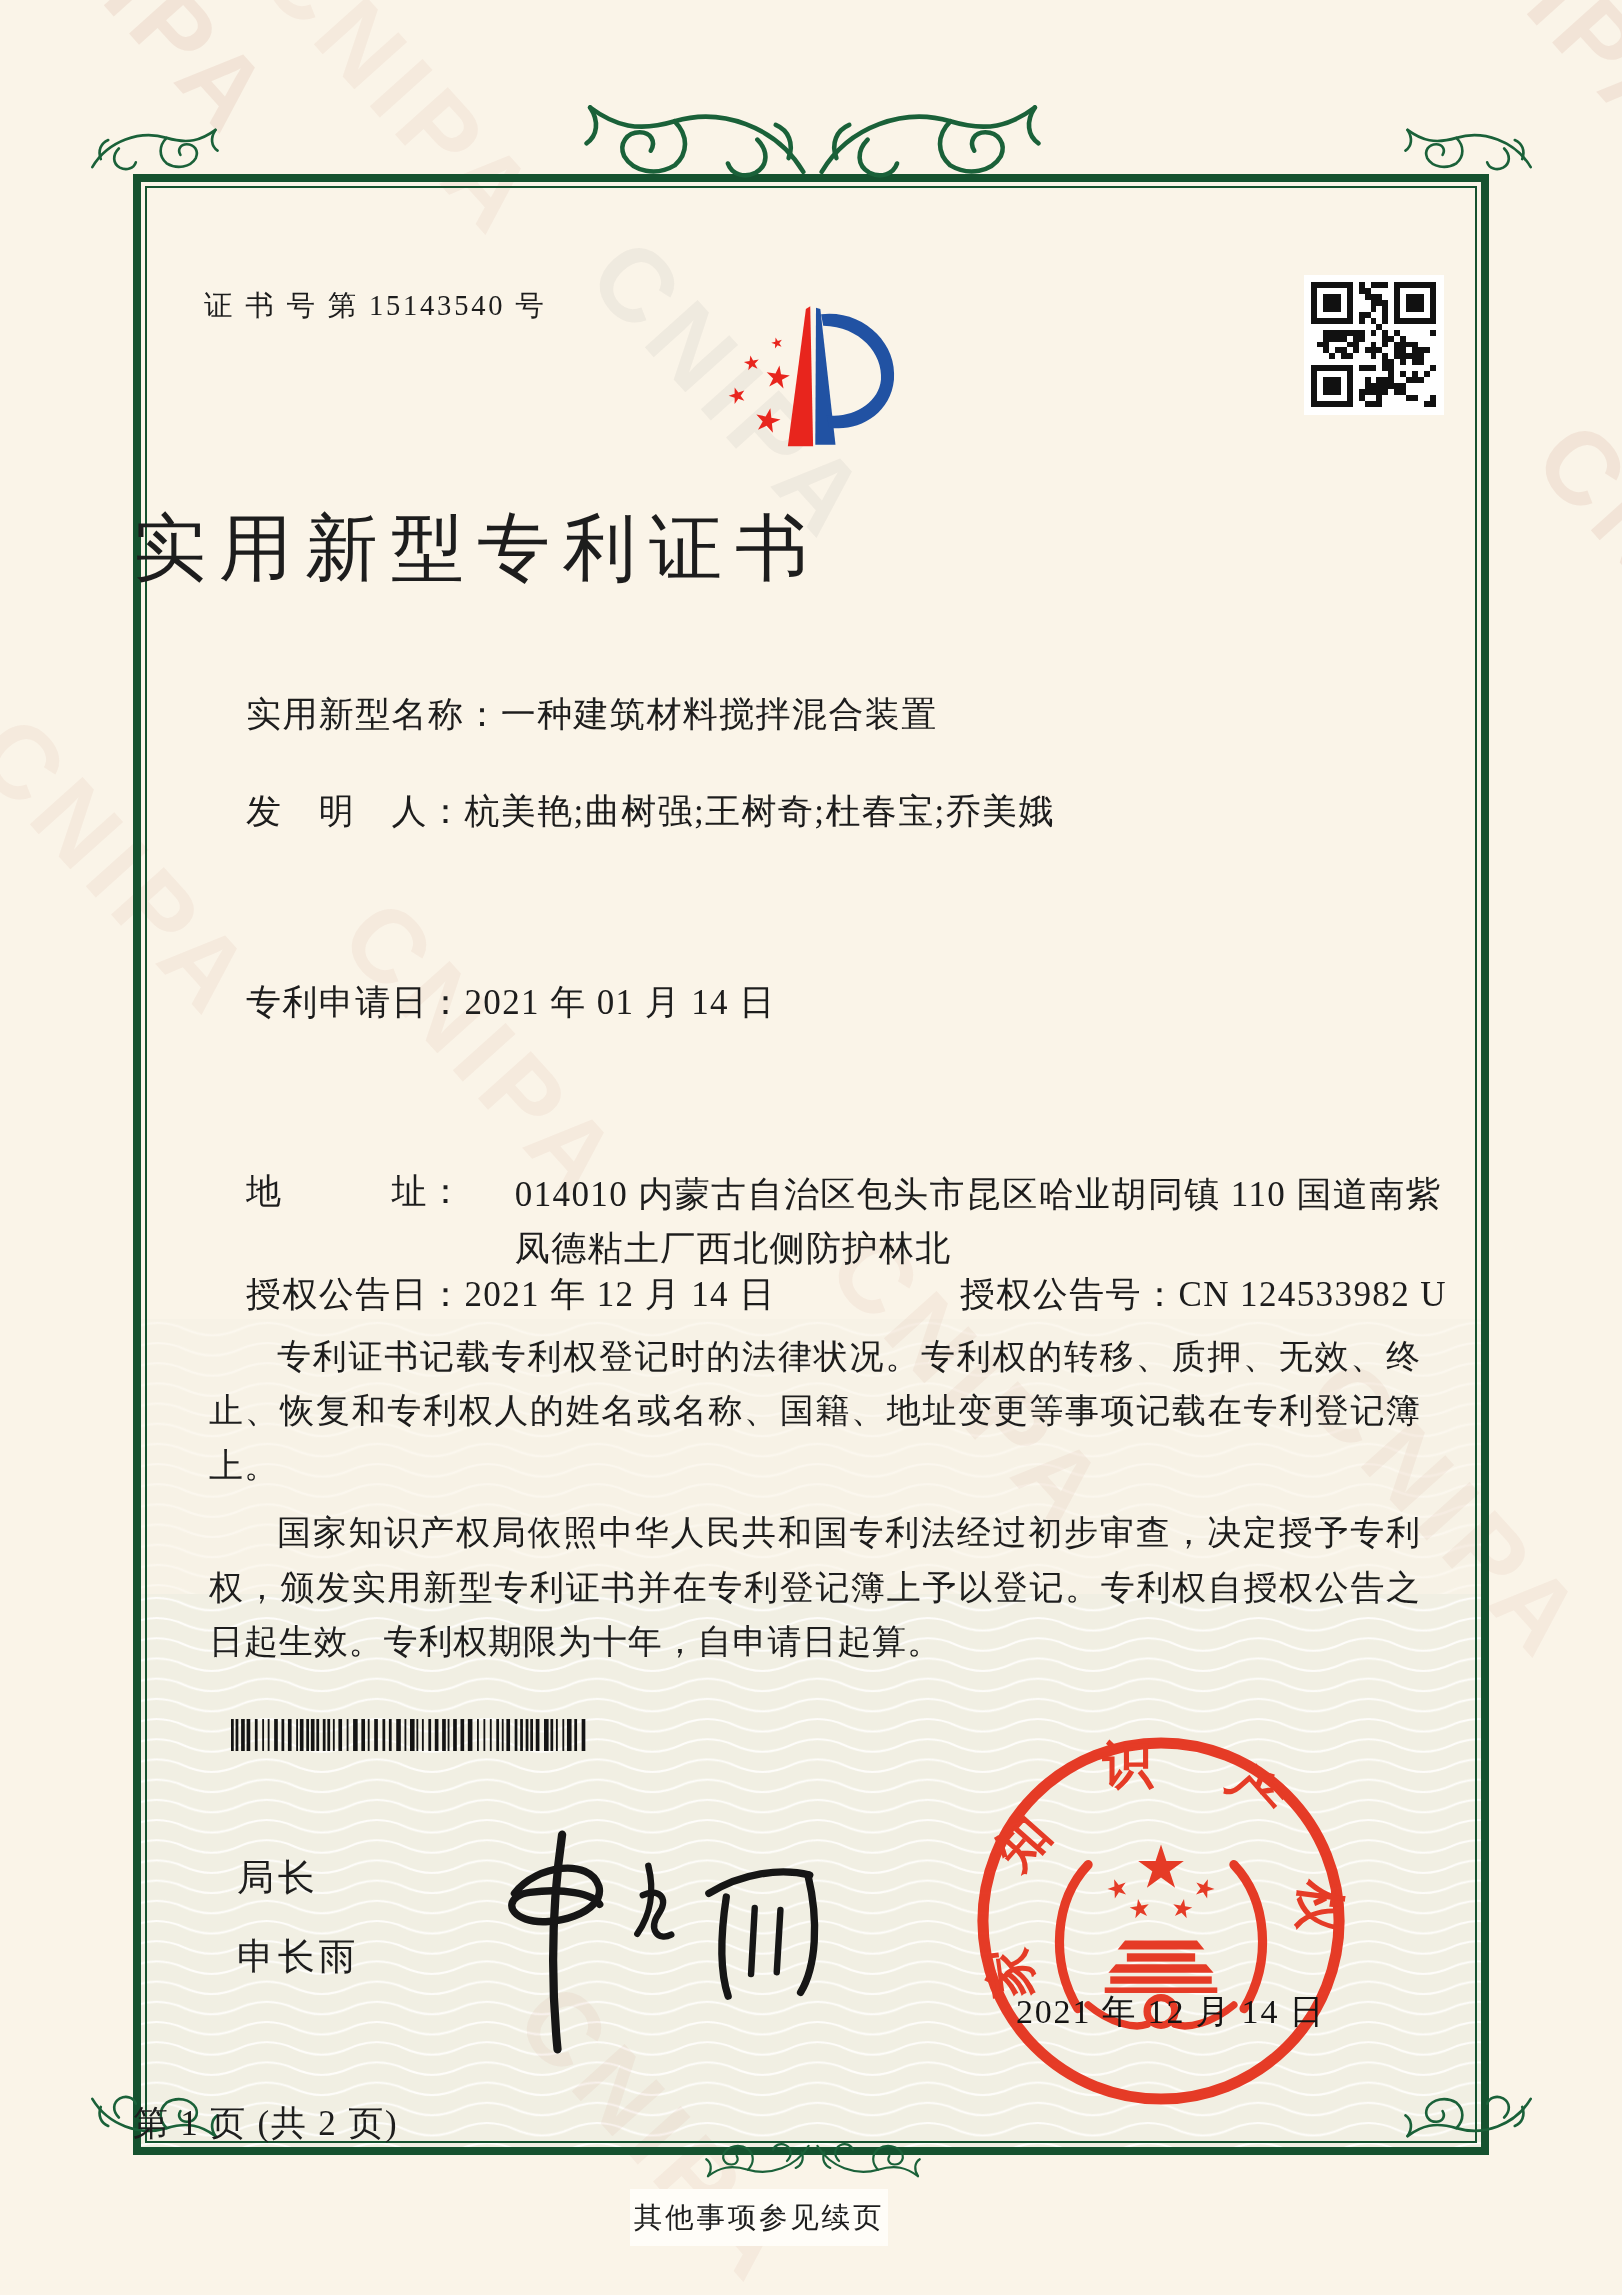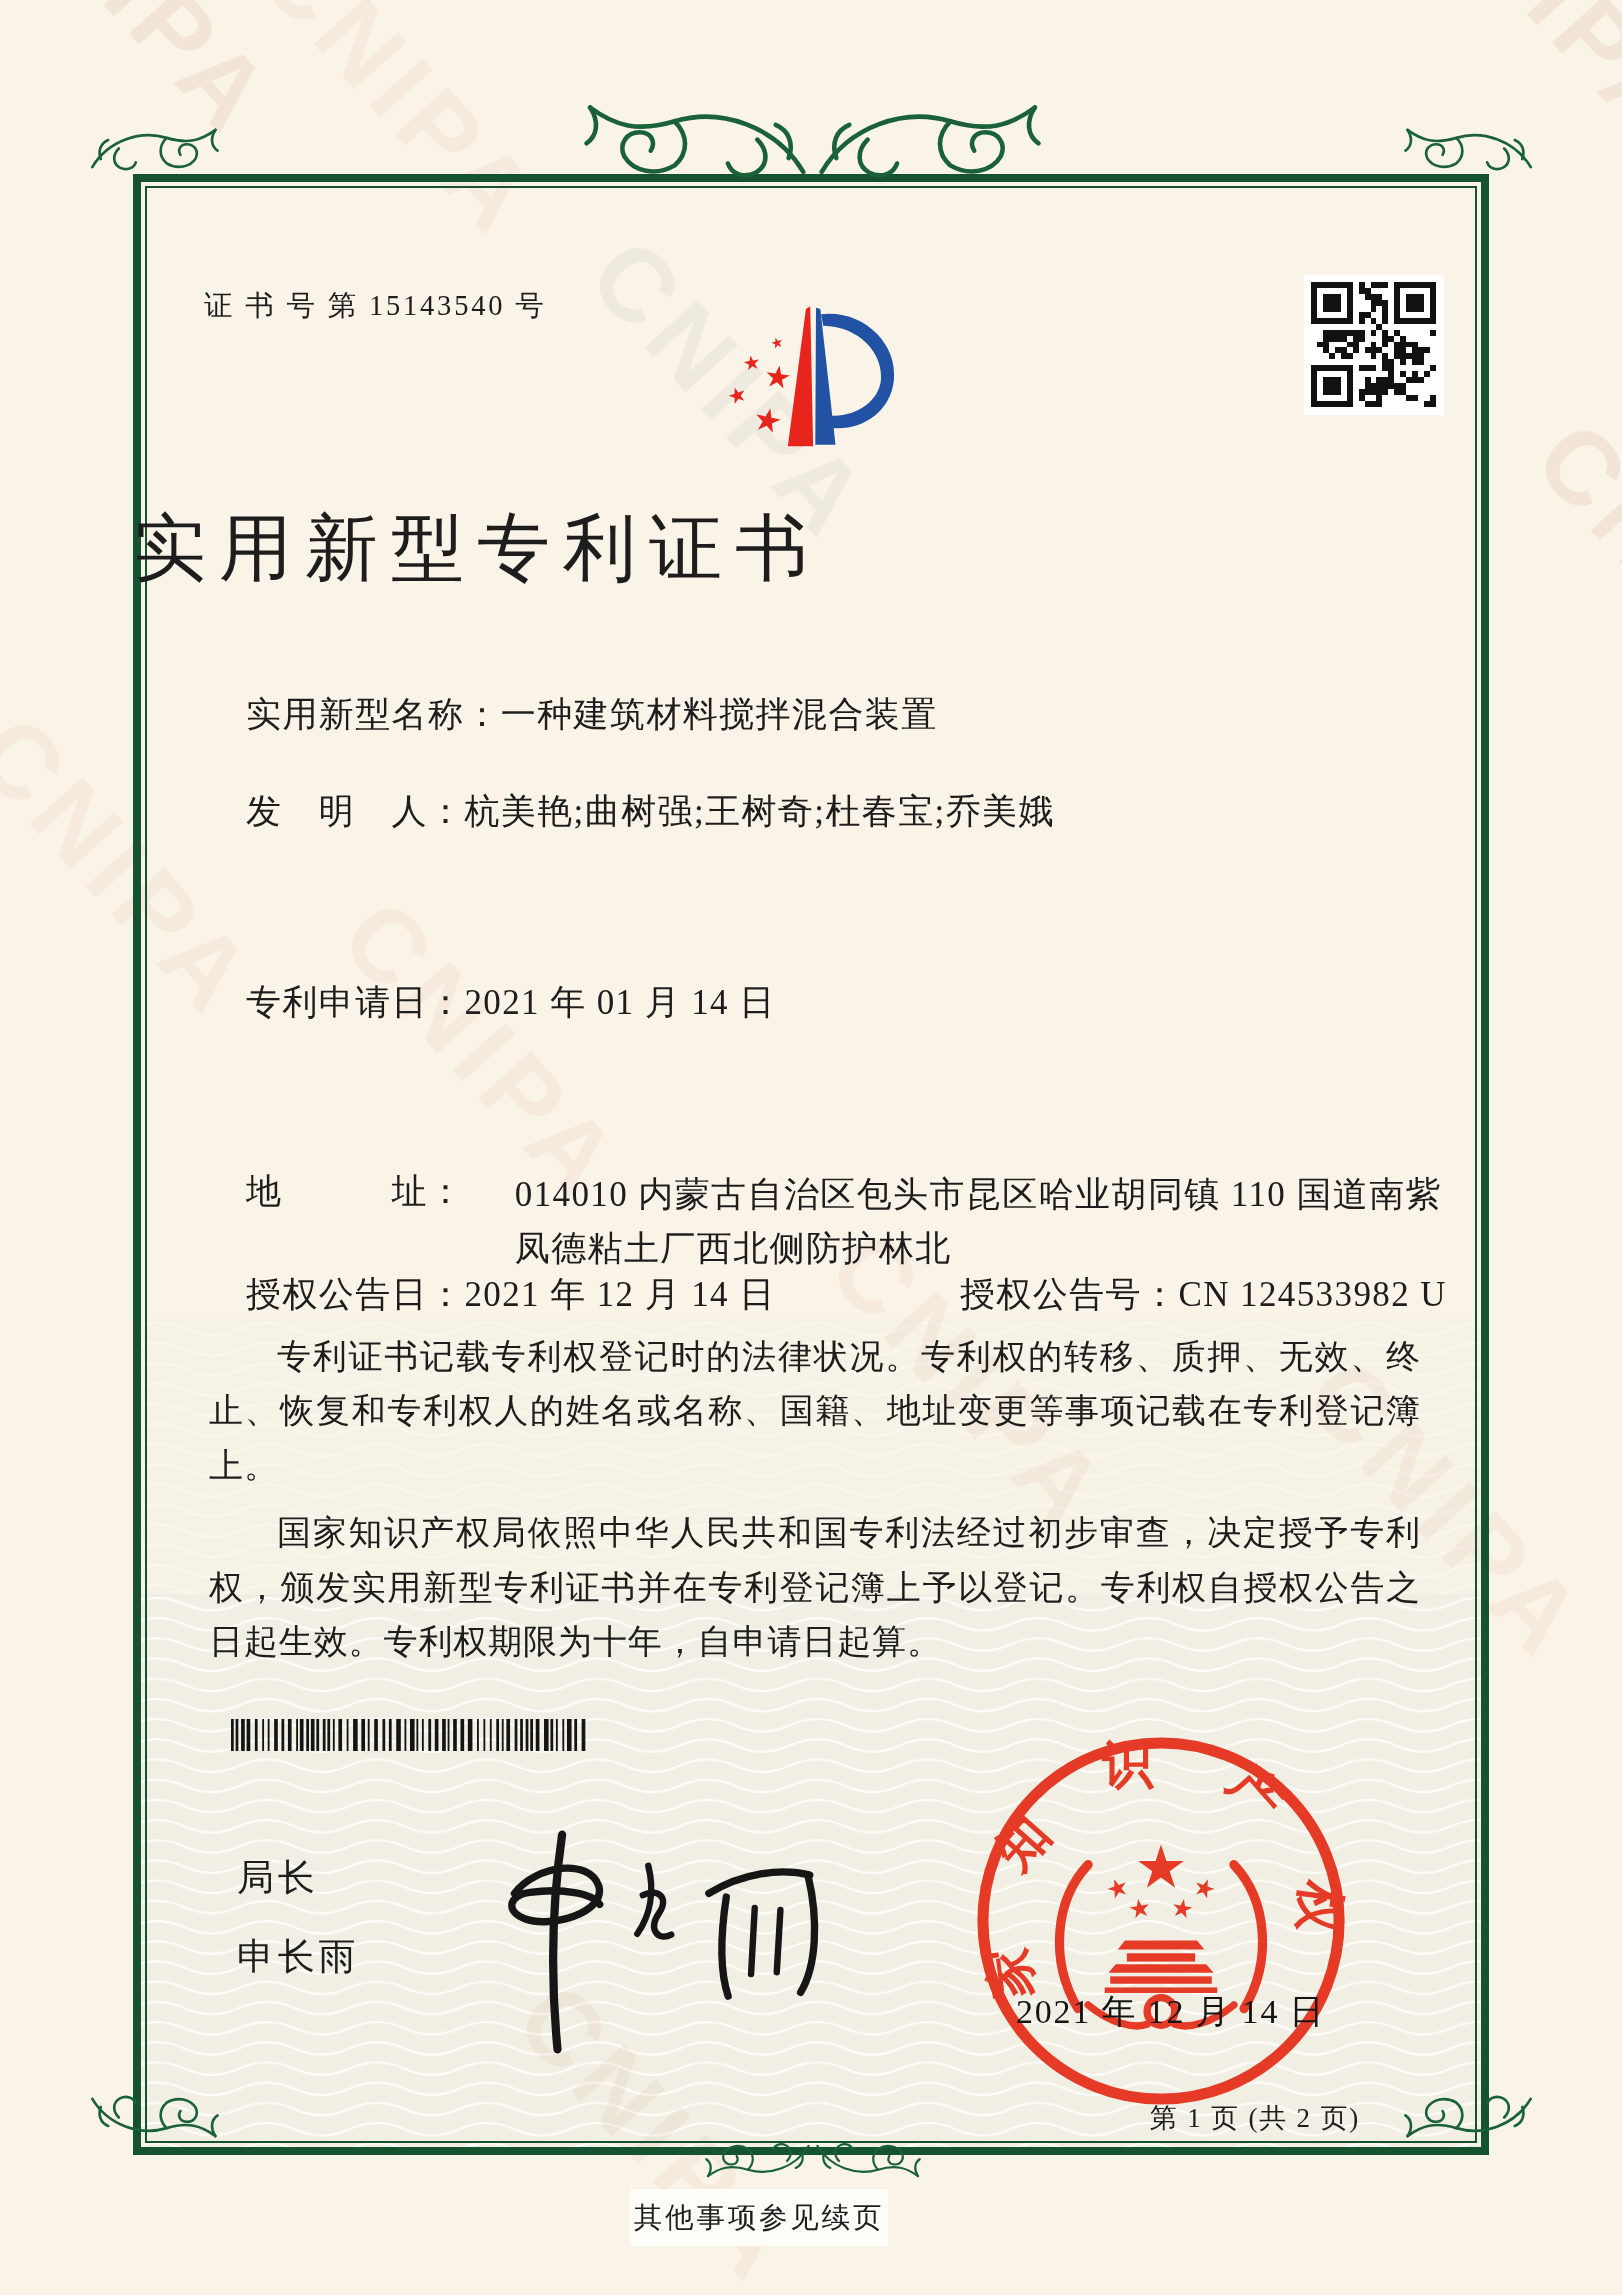--- a/index.html
+++ b/index.html
@@ -40,22 +40,22 @@
   .paras p{margin:0 0 13px 0;font-size:34px;line-height:1.6;text-align:justify;
            text-indent:2em;letter-spacing:0.9px;}
   .barcode{position:absolute;left:231px;top:1719px;width:358px;height:32px;z-index:3;}
   .officer-title{position:absolute;left:237px;top:1853px;font-size:37px;letter-spacing:3.7px;z-index:3;}
   .officer-name{position:absolute;left:237px;top:1932px;font-size:37px;letter-spacing:3.7px;z-index:3;}
   .signature{position:absolute;left:413px;top:1798px;width:478px;height:266px;z-index:3;}
   .seal{position:absolute;left:970px;top:1730px;width:382px;height:382px;z-index:4;
         opacity:0.94;}
   .seal-date{position:absolute;left:1016px;top:1989px;font-size:34px;letter-spacing:1.8px;
              color:#141414;z-index:5;}
-  .page-foot{position:absolute;left:133px;top:2100px;width:1227px;text-align:right;
-             font-size:27px;letter-spacing:1.8px;z-index:3;}
+  .page-foot{position:absolute;left:133px;top:2100px;width:1227px;text-align:left;
+             font-size:35px;letter-spacing:1.8px;z-index:3;}
   .note-box{position:absolute;left:630px;top:2189px;width:258px;height:57px;background:#fffdf8;
             display:flex;align-items:center;justify-content:center;z-index:6;}
   .note-box span{font-size:28.5px;letter-spacing:2.8px;}
 </style>
 </head>
 <body>
 
 <div id="page">
 
   <svg width="0" height="0" style="position:absolute">

